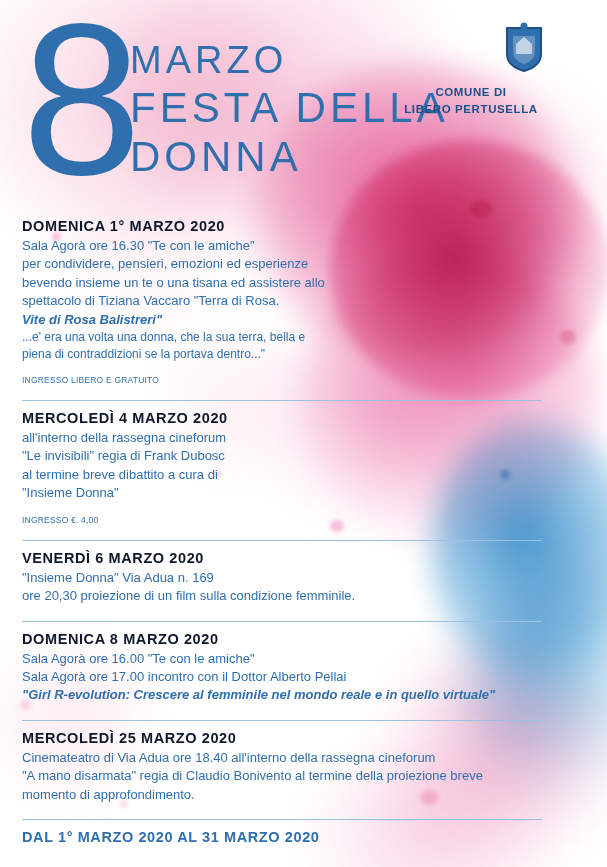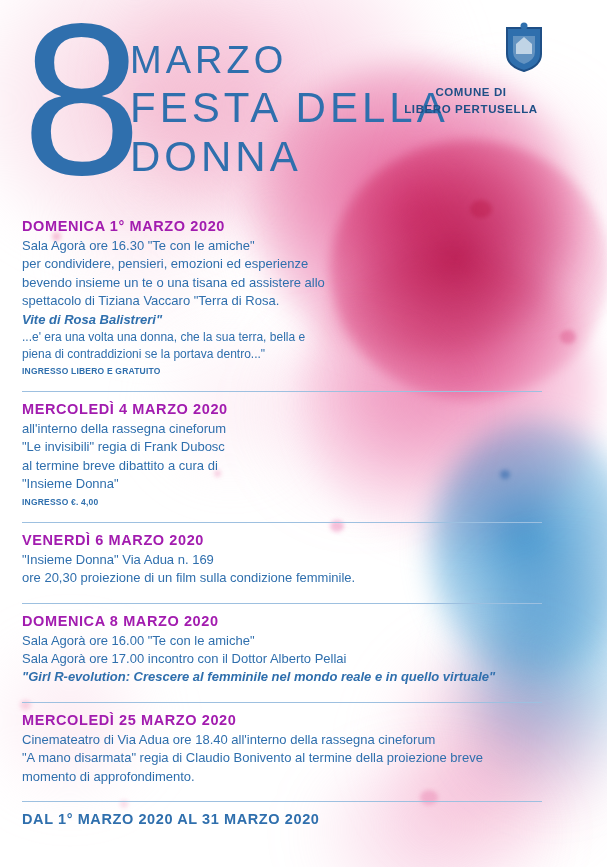--- a/index.html
+++ b/index.html
@@ -132,21 +132,21 @@
 
   
   .content {
     position: absolute;
     left: 22px;
     top: 218px;
     width: 520px;
   }
   .block { margin-bottom: 15px; }
   .ev-date {
-    color: #a21caf;
+    color: #0f172a;
     font-size: 14.5px;
     font-weight: bold;
     letter-spacing: 0.6px;
     margin-bottom: 3px;
   }
   .ev-date.blue { color: #2f6fad; }
   .ev-line {
     color: #2f6fad;
     font-size: 13px;
     line-height: 1.42;
@@ -154,23 +154,23 @@
   .it { font-style: italic; }
   .bd { font-weight: bold; }
   .ev-note {
     color: #2f6fad;
     font-size: 12px;
     line-height: 1.4;
   }
   .ev-small {
     color: #2f6fad;
     font-size: 8.5px;
-    font-weight: bold;
+    font-weight: normal;
     letter-spacing: 0.2px;
-    margin-top: 3px;
+    margin-top: 12px;
     text-transform: uppercase;
   }
   .divider {
     height: 1px;
     background: #9dc0e0;
     margin: 10px 0 9px 0;
     width: 100%;
   }
 </style>
 </head>

